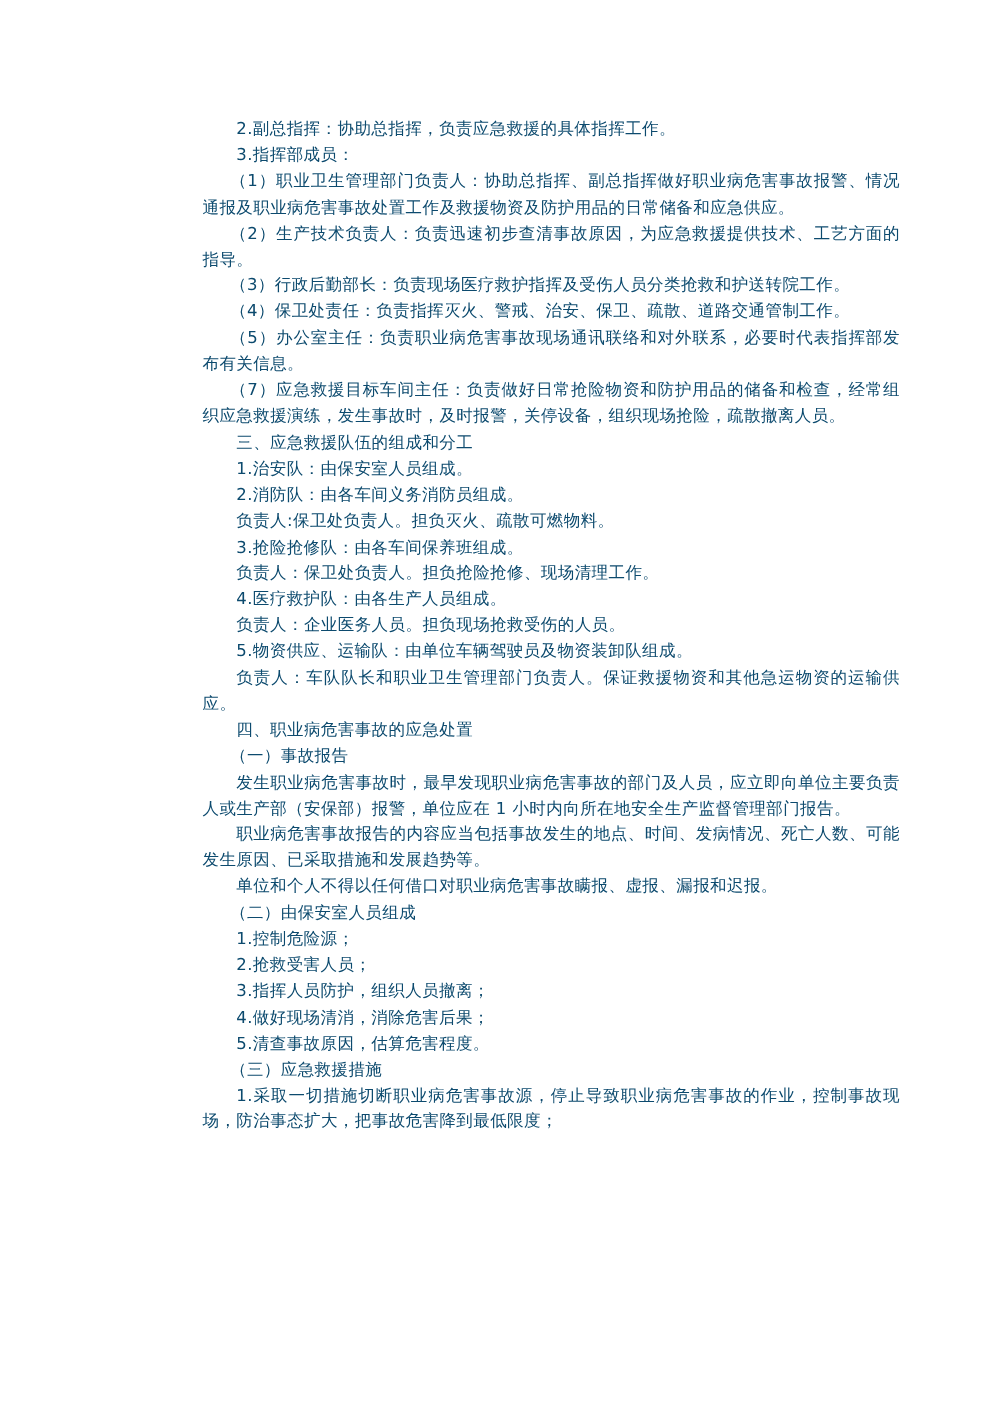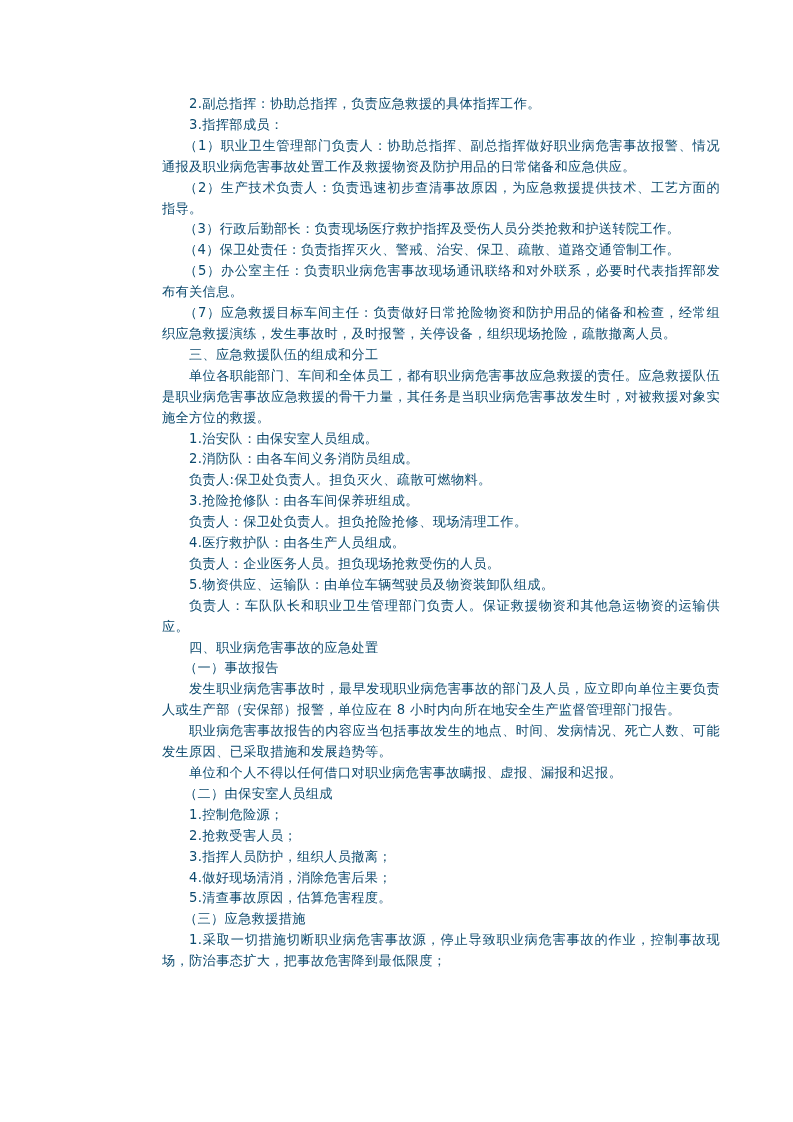--- a/index.html
+++ b/index.html
@@ -26,33 +26,32 @@
 <div class="page">
   <p class="p indent">2.副总指挥：协助总指挥，负责应急救援的具体指挥工作。</p>
   <p class="p indent">3.指挥部成员：</p>
   <p class="p indent-sm">（1）职业卫生管理部门负责人：协助总指挥、副总指挥做好职业病危害事故报警、情况通报及职业病危害事故处置工作及救援物资及防护用品的日常储备和应急供应。</p>
   <p class="p indent-sm">（2）生产技术负责人：负责迅速初步查清事故原因，为应急救援提供技术、工艺方面的指导。</p>
   <p class="p indent-sm">（3）行政后勤部长：负责现场医疗救护指挥及受伤人员分类抢救和护送转院工作。</p>
   <p class="p indent-sm">（4）保卫处责任：负责指挥灭火、警戒、治安、保卫、疏散、道路交通管制工作。</p>
   <p class="p indent-sm">（5）办公室主任：负责职业病危害事故现场通讯联络和对外联系，必要时代表指挥部发布有关信息。</p>
   <p class="p indent-sm">（7）应急救援目标车间主任：负责做好日常抢险物资和防护用品的储备和检查，经常组织应急救援演练，发生事故时，及时报警，关停设备，组织现场抢险，疏散撤离人员。</p>
   <p class="p indent">三、应急救援队伍的组成和分工</p>
-  <p class="p indent">单位各职能部门、车间和全体员工，都有职业病危害事故应急救援的责任。应急救援队伍是职业病危害事故应急救援的骨干力量，其任务是当职业病危害事故发生时，对被救援对象实施全方位的救援。</p>
   <p class="p indent">1.治安队：由保安室人员组成。</p>
   <p class="p indent">2.消防队：由各车间义务消防员组成。</p>
   <p class="p indent">负责人:保卫处负责人。担负灭火、疏散可燃物料。</p>
   <p class="p indent">3.抢险抢修队：由各车间保养班组成。</p>
   <p class="p indent">负责人：保卫处负责人。担负抢险抢修、现场清理工作。</p>
   <p class="p indent">4.医疗救护队：由各生产人员组成。</p>
   <p class="p indent">负责人：企业医务人员。担负现场抢救受伤的人员。</p>
   <p class="p indent">5.物资供应、运输队：由单位车辆驾驶员及物资装卸队组成。</p>
   <p class="p indent">负责人：车队队长和职业卫生管理部门负责人。保证救援物资和其他急运物资的运输供应。</p>
   <p class="p indent">四、职业病危害事故的应急处置</p>
   <p class="p indent-sm">（一）事故报告</p>
-  <p class="p indent">发生职业病危害事故时，最早发现职业病危害事故的部门及人员，应立即向单位主要负责人或生产部（安保部）报警，单位应在 8 小时内向所在地安全生产监督管理部门报告。</p>
+  <p class="p indent">发生职业病危害事故时，最早发现职业病危害事故的部门及人员，应立即向单位主要负责人或生产部（安保部）报警，单位应在 1 小时内向所在地安全生产监督管理部门报告。</p>
   <p class="p indent">职业病危害事故报告的内容应当包括事故发生的地点、时间、发病情况、死亡人数、可能发生原因、已采取措施和发展趋势等。</p>
   <p class="p indent">单位和个人不得以任何借口对职业病危害事故瞒报、虚报、漏报和迟报。</p>
   <p class="p indent-sm">（二）由保安室人员组成</p>
   <p class="p indent">1.控制危险源；</p>
   <p class="p indent">2.抢救受害人员；</p>
   <p class="p indent">3.指挥人员防护，组织人员撤离；</p>
   <p class="p indent">4.做好现场清消，消除危害后果；</p>
   <p class="p indent">5.清查事故原因，估算危害程度。</p>
   <p class="p indent-sm">（三）应急救援措施</p>
   <p class="p indent">1.采取一切措施切断职业病危害事故源，停止导致职业病危害事故的作业，控制事故现场，防治事态扩大，把事故危害降到最低限度；</p>

